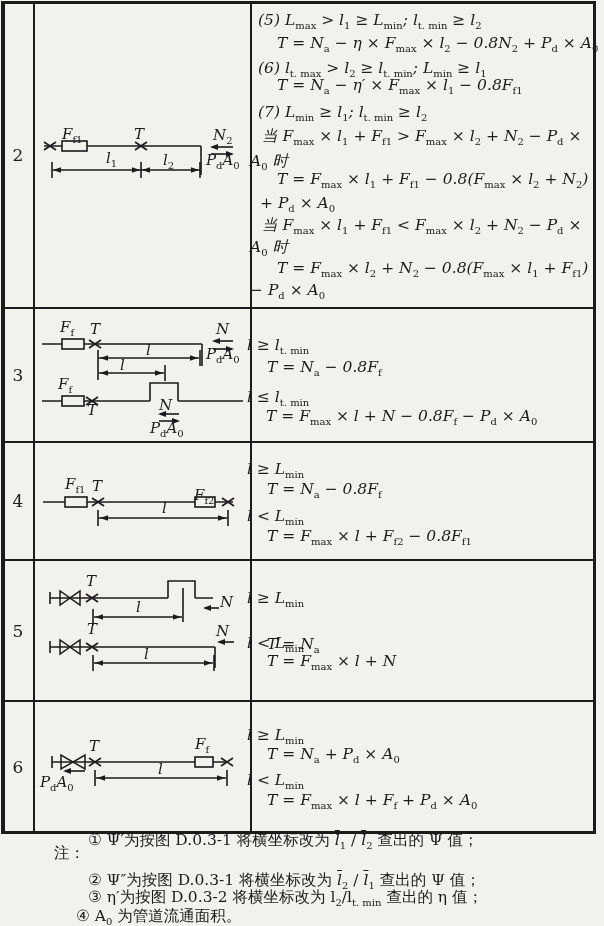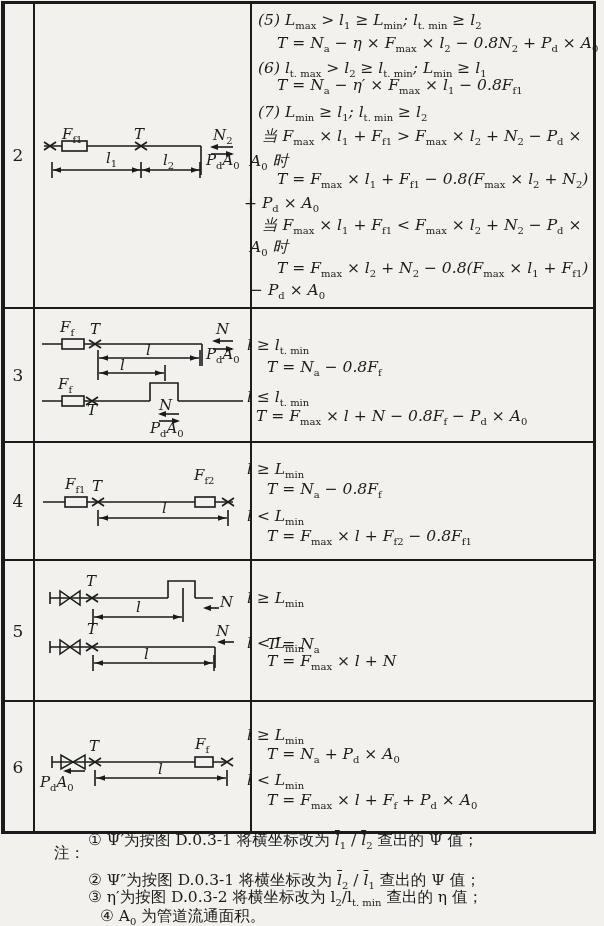--- a/index.html
+++ b/index.html
@@ -73,21 +73,21 @@
   </div>
   <div>
     <div class="fline" style="left:258px;top:11px">(5) L<sub>max</sub> &gt; l<sub>1</sub> ≥ L<sub>min</sub>; l<sub>t. min</sub> ≥ l<sub>2</sub></div>
     <div class="fline" style="left:277px;top:34px">T = N<sub>a</sub> − η × F<sub>max</sub> × l<sub>2</sub> − 0.8N<sub>2</sub> + P<sub>d</sub> × A<sub>0</sub></div>
     <div class="fline" style="left:258px;top:59px">(6) l<sub>t. max</sub> &gt; l<sub>2</sub> ≥ l<sub>t. min</sub>; L<sub>min</sub> ≥ l<sub>1</sub></div>
     <div class="fline" style="left:277px;top:76px">T = N<sub>a</sub> − η′ × F<sub>max</sub> × l<sub>1</sub> − 0.8F<sub>f1</sub></div>
     <div class="fline" style="left:258px;top:103px">(7) L<sub>min</sub> ≥ l<sub>1</sub>; l<sub>t. min</sub> ≥ l<sub>2</sub></div>
     <div class="fline" style="left:262px;top:127px">当 F<sub>max</sub> × l<sub>1</sub> + F<sub>f1</sub> &gt; F<sub>max</sub> × l<sub>2</sub> + N<sub>2</sub> − P<sub>d</sub> ×</div>
     <div class="fline" style="left:250px;top:152px">A<sub>0</sub> 时</div>
     <div class="fline" style="left:277px;top:170px">T = F<sub>max</sub> × l<sub>1</sub> + F<sub>f1</sub> − 0.8(F<sub>max</sub> × l<sub>2</sub> + N<sub>2</sub>)</div>
-    <div class="fline" style="left:244px;top:194px">+ P<sub>d</sub> × A<sub>0</sub></div>
+    <div class="fline" style="left:260px;top:194px">+ P<sub>d</sub> × A<sub>0</sub></div>
     <div class="fline" style="left:262px;top:216px">当 F<sub>max</sub> × l<sub>1</sub> + F<sub>f1</sub> &lt; F<sub>max</sub> × l<sub>2</sub> + N<sub>2</sub> − P<sub>d</sub> ×</div>
     <div class="fline" style="left:250px;top:238px">A<sub>0</sub> 时</div>
     <div class="fline" style="left:277px;top:259px">T = F<sub>max</sub> × l<sub>2</sub> + N<sub>2</sub> − 0.8(F<sub>max</sub> × l<sub>1</sub> + F<sub>f1</sub>)</div>
     <div class="fline" style="left:250px;top:281px">− P<sub>d</sub> × A<sub>0</sub></div>
   </div>
 
   <div>
     <svg style="left:34px;top:318px" width="217" height="122" viewBox="0 0 217 122">
       <g>
         <path d="M8 26 H168 M168 26 V48"></path>
@@ -128,41 +128,41 @@
     <span class="lbl" style="left:120px;top:358px">l</span>
     <span class="lbl" style="left:58px;top:377px">F<sub>f</sub></span>
     <span class="lbl" style="left:87px;top:403px">T</span>
     <span class="lbl" style="left:159px;top:398px">N</span>
     <span class="lbl" style="left:150px;top:421px">P<sub>d</sub>A<sub>0</sub></span>
   </div>
   <div>
     <div class="fline" style="left:247px;top:336px">l ≥ l<sub>t. min</sub></div>
     <div class="fline" style="left:267px;top:358px">T = N<sub>a</sub> − 0.8F<sub>f</sub></div>
     <div class="fline" style="left:247px;top:388px">l ≤ l<sub>t. min</sub></div>
-    <div class="fline" style="left:256px;top:407px">T = F<sub>max</sub> × l + N − 0.8F<sub>f</sub> − P<sub>d</sub> × A<sub>0</sub></div>
+    <div class="fline" style="left:266px;top:407px">T = F<sub>max</sub> × l + N − 0.8F<sub>f</sub> − P<sub>d</sub> × A<sub>0</sub></div>
   </div>
 
   <div>
     <svg style="left:34px;top:470px" width="217" height="60" viewBox="0 0 217 60">
       <g>
         <path d="M9 32 H199"></path>
         <rect x="31" y="27" width="22" height="10"></rect>
         <rect x="161" y="27" width="20" height="10"></rect>
         <path d="M58 28 L70 36 M58 36 L70 28"></path>
         <path d="M188 28 L200 36 M188 36 L200 28"></path>
       </g>
       <g>
         <path d="M64 40 V56 M194 40 V56 M65 48 H193"></path>
         <polygon points="66,48 74,45.2 74,50.8"></polygon>
           <polygon points="192,48 184,45.2 184,50.8"></polygon>
       </g>
     </svg>
     <span class="lbl" style="left:65px;top:477px">F<sub>f1</sub></span>
     <span class="lbl" style="left:92px;top:479px">T</span>
-    <span class="lbl" style="left:194px;top:468px">F<sub>f2</sub></span>
+    <span class="lbl" style="left:194px;top:488px">F<sub>f2</sub></span>
     <span class="lbl" style="left:162px;top:501px">l</span>
   </div>
   <div>
     <div class="fline" style="left:247px;top:460px">l ≥ L<sub>min</sub></div>
     <div class="fline" style="left:267px;top:480px">T = N<sub>a</sub> − 0.8F<sub>f</sub></div>
     <div class="fline" style="left:247px;top:507px">l &lt; L<sub>min</sub></div>
     <div class="fline" style="left:267px;top:527px">T = F<sub>max</sub> × l + F<sub>f2</sub> − 0.8F<sub>f1</sub></div>
   </div>
 
   <div>
@@ -245,16 +245,16 @@
     <div class="fline" style="left:267px;top:745px">T = N<sub>a</sub> + P<sub>d</sub> × A<sub>0</sub></div>
     <div class="fline" style="left:247px;top:771px">l &lt; L<sub>min</sub></div>
     <div class="fline" style="left:267px;top:791px">T = F<sub>max</sub> × l + F<sub>f</sub> + P<sub>d</sub> × A<sub>0</sub></div>
   </div>
 
   <div>
     <div class="note" style="left:54px;top:843px">注：</div>
     <div class="note" style="left:88px;top:830px">① Ψ′为按图 D.0.3-1 将横坐标改为 <span class="ol">l</span><sub>1</sub> / <span class="ol">l</span><sub>2</sub> 查出的 Ψ 值；</div>
     <div class="note" style="left:88px;top:870px">② Ψ″为按图 D.0.3-1 将横坐标改为 <span class="ol">l</span><sub>2</sub> / <span class="ol">l</span><sub>1</sub> 查出的 Ψ 值；</div>
     <div class="note" style="left:88px;top:887px">③ η′为按图 D.0.3-2 将横坐标改为 l<sub>2</sub>/l<sub>t. min</sub> 查出的 η 值；</div>
-    <div class="note" style="left:100px;top:906px">④ A<sub>0</sub> 为管道流通面积。</div>
+    <div class="note" style="left:76px;top:906px">④ A<sub>0</sub> 为管道流通面积。</div>
   </div>
 
 </div>
 
 </body></html>

